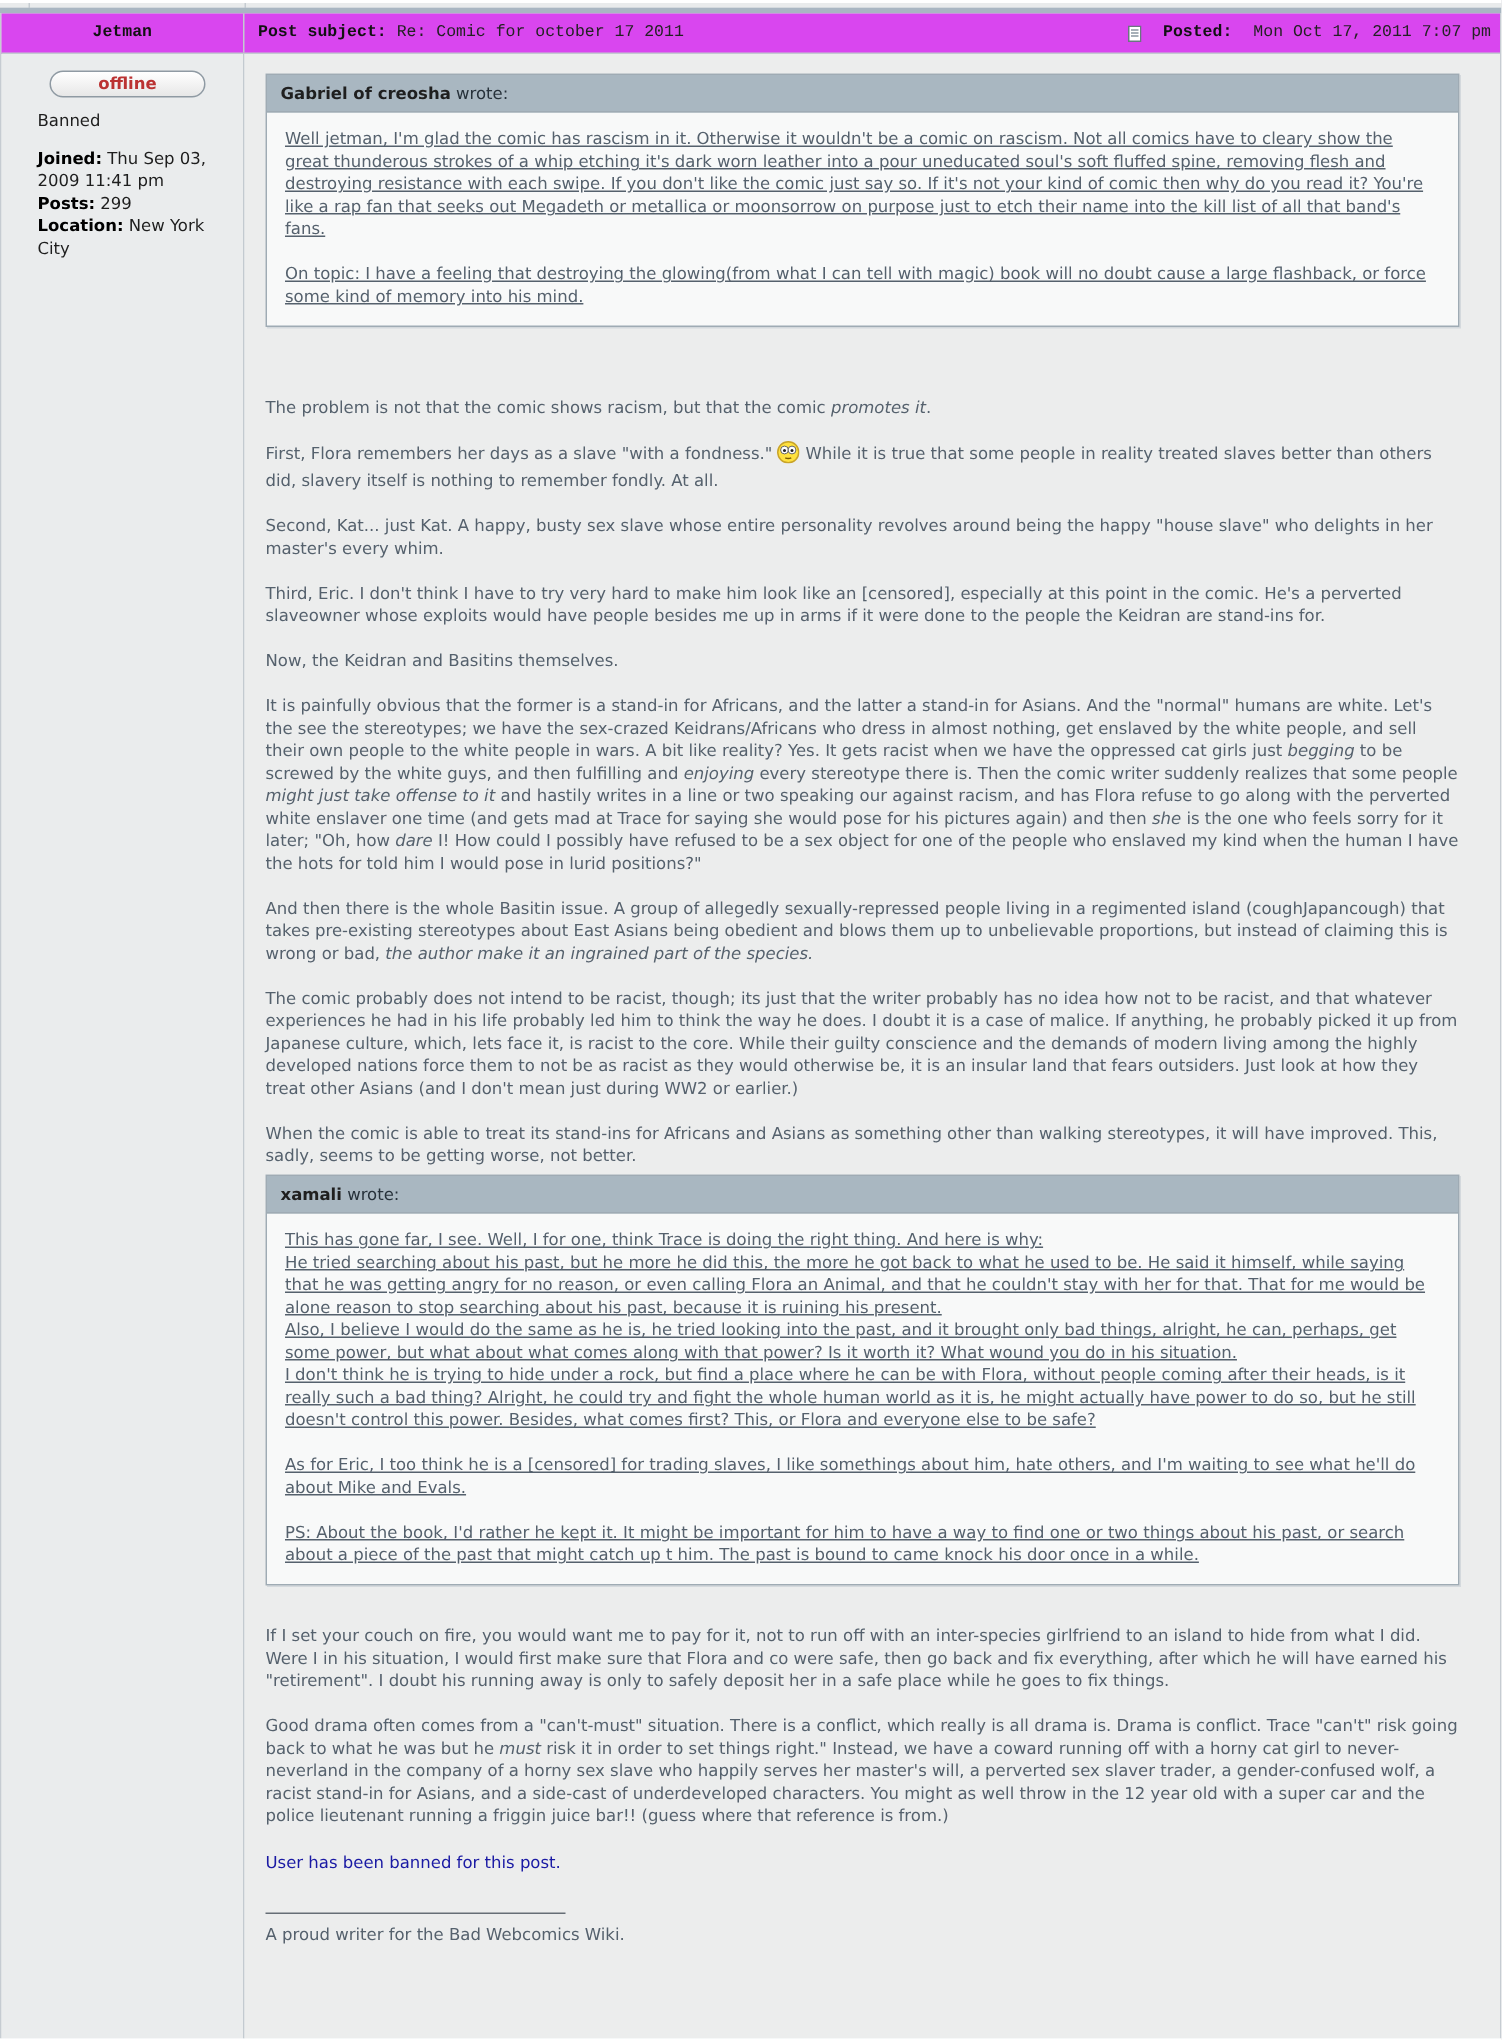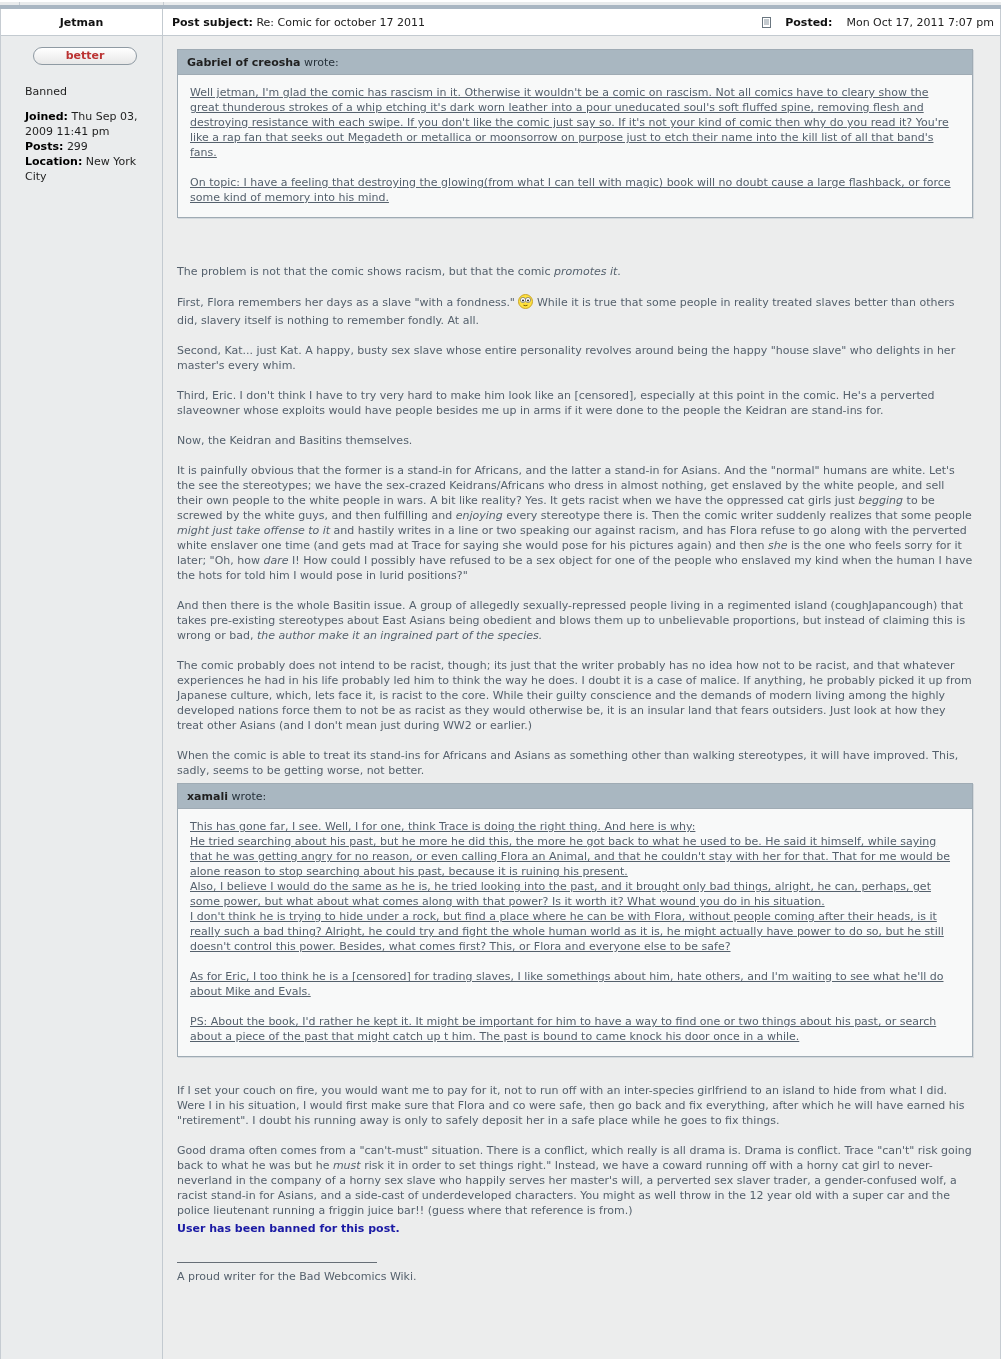--- a/index.html
+++ b/index.html
@@ -14,62 +14,62 @@
   
   .top-sliver { display:flex; height:5px; background:#c6ccd2; border-top:2px solid #ffffff; }
   .sliver-cell { background:#e9ebec; }
   .sliver-c1 { width:19px; }
   .sliver-c2 { width:143px; margin-left:1px; }
   .sliver-c3 { flex:1; margin-left:1px; }
   .sep-band { height:4px; background:#a9b6c2; }
 
   .post-table { border-left:1px solid #c6ccd2; border-right:1px solid #c6ccd2; }
 
-  .header-row { display:flex; background:#ffffff; border-bottom:1px solid #c3cad0; height:27px; }
+  .header-row { display:flex; background:#d946ef; border-bottom:1px solid #c3cad0; height:27px;font-family:Liberation Mono, monospace; }
   .author-cell {
     width:162px; border-right:1px solid #c3cad0; display:flex;
     align-items:center; justify-content:center;
     font-weight:bold; color:#111111;
   }
   .subject-cell { flex:1; display:flex; align-items:center; justify-content:space-between; padding:0 6px 0 9px; color:#222222; }
   .subject-left b, .posted-right b { color:#111111; }
   .posted-right { display:flex; align-items:center; gap:14px; }
   .posted-right svg { display:block; }
 
   .body-row { display:flex; align-items:stretch; min-height:1323px; }
   .profile-cell { width:162px; border-right:1px solid #c3cad0; padding:11px 8px 10px 24px; color:#1e1e1e; background:#eaeceD; }
   .offline-btn {
     display:inline-block; width:104px; height:18px; margin-left:8px;
     border:1px solid #8f9aa3; border-radius:9px;
     background:linear-gradient(#ffffff,#e7e7e7);
     color:#bb3333; font-weight:bold; text-align:center; line-height:16px;
     font-size:11px; cursor:pointer;
   }
-  .rank { margin-top:19px; }
+  .rank { margin-top:8px; }
   .profile-fields { margin-top:10px; }
   .profile-fields b { color:#000000; }
 
   .content-cell { flex:1; padding:12px 27px 20px 14px; background:#eceded; }
 
   .para { margin:0 0 15px 0; }
   .para:last-child { margin-bottom:0; }
   .it { font-style:italic; }
   .emoticon { display:inline-block; vertical-align:-3px; }
 
   .quote { border:1px solid #9fabb4; background:#f8f9f9; box-shadow:1px 1px 0 #d4d9dd; }
   .quote-header {
     background:#a9b7c1; padding:5px 20px 4px 9px; color:#26313a;
     border-bottom:1px solid #9fabb4;
   }
   .quote-header b { color:#1f1f1f; }
   .quote-body { padding:10px 12px 12px 12px;text-decoration:underline; }
   .quote1 { margin:1px 0 46px 0; }
   .quote2 { margin:5px 0 26px 0; }
 
-  .banned-notice { color:#1a1aa4; font-weight:bold; margin:3px 0 15px 0; }
+  .banned-notice { color:#1a1aa4; font-weight:normal; margin:16px 0 15px 0; }
   .sig-divider { width:200px; border-top:1px solid #666e76; margin:26px 0 6px 0; }
   .sig-text { color:#55616d; }
 </style>
 </head>
 <body>
 
 <div class="page">
 
   <div class="top-sliver">
     <div class="sliver-cell sliver-c1"></div>
@@ -95,21 +95,21 @@
             </span>
           <b>Posted:</b>
           <span>Mon Oct 17, 2011 7:07 pm</span>
         </span>
       </div>
     </div>
 
     <div class="body-row">
 
       <div class="profile-cell">
-        <span class="offline-btn">better</span>
+        <span class="offline-btn">offline</span>
         <div class="rank">Banned</div>
         <div class="profile-fields">
           <div><b>Joined:</b> <span>Thu Sep 03, 2009 11:41 pm</span></div>
           <div><b>Posts:</b> <span>299</span></div>
           <div><b>Location:</b> <span>New York City</span></div>
         </div>
       </div>
 
       <div class="content-cell">
 

